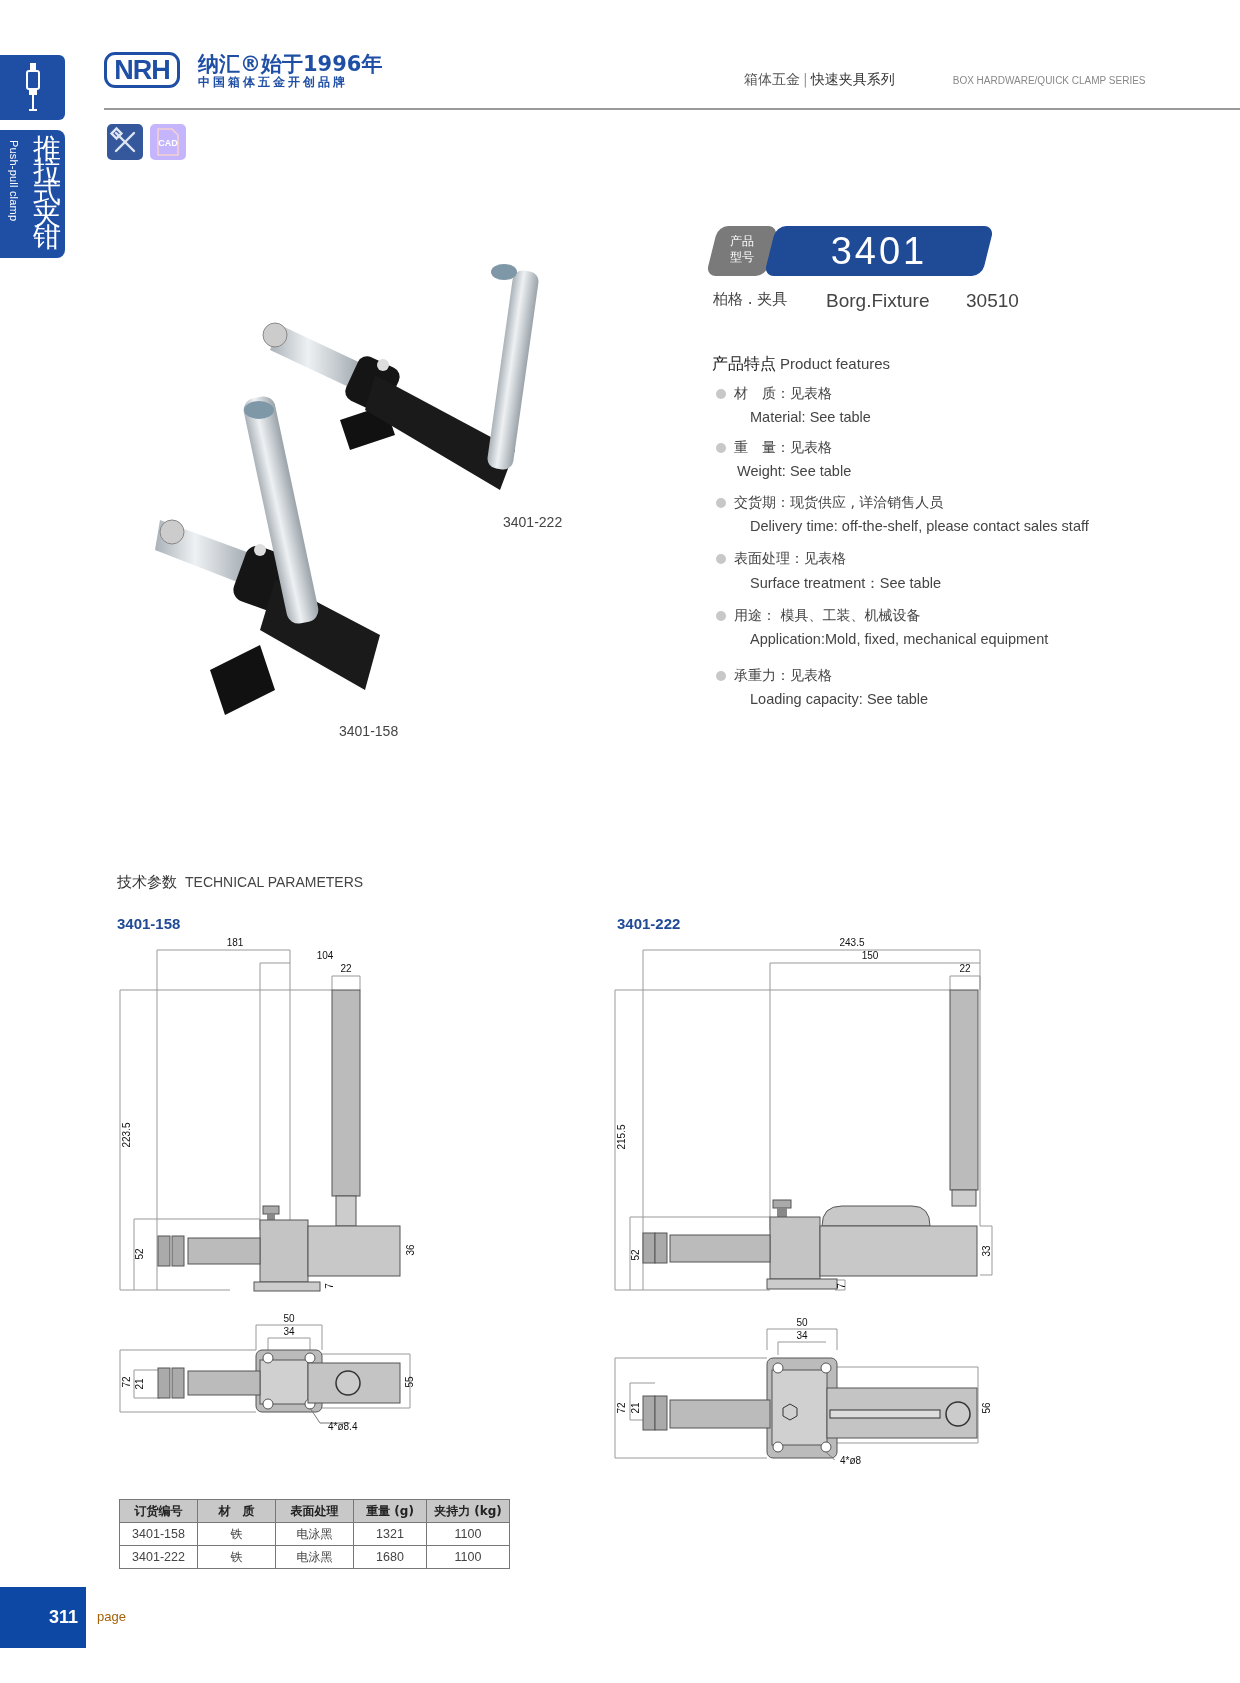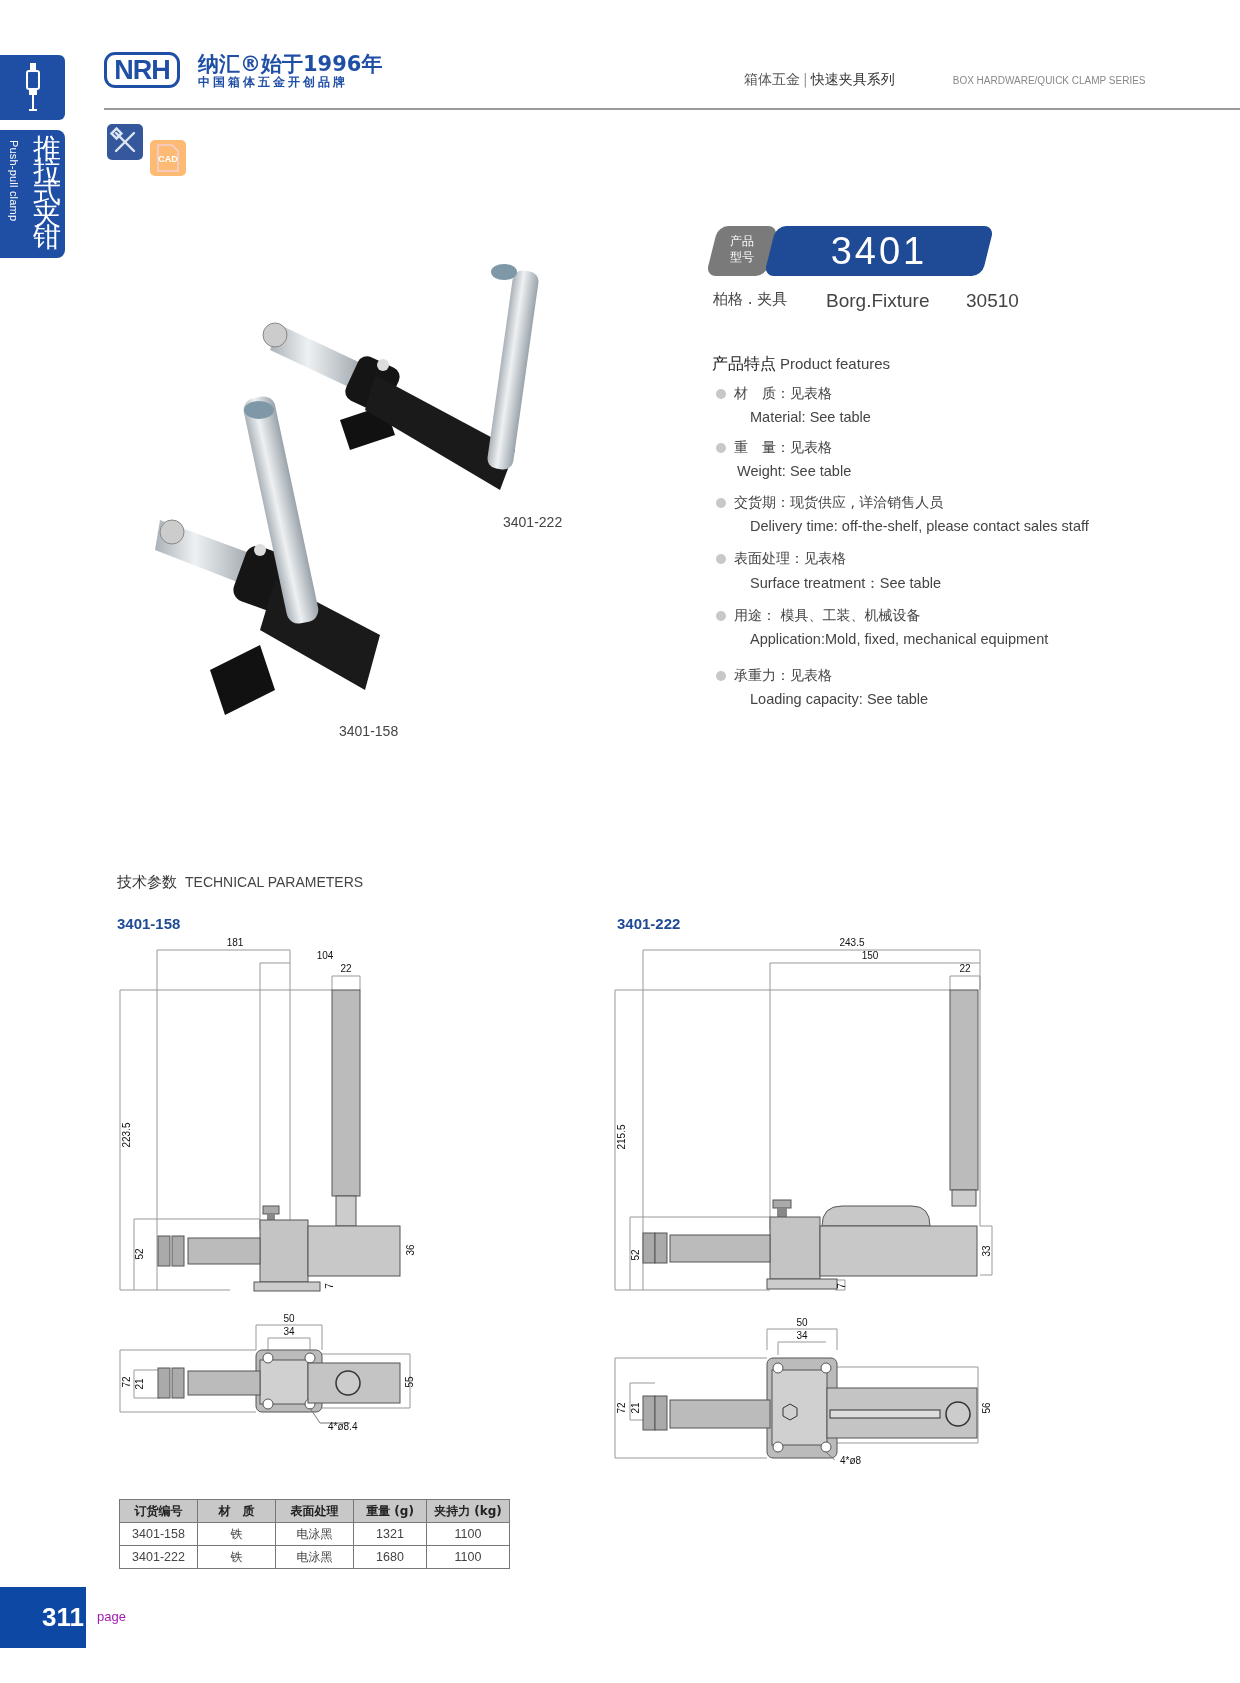--- a/index.html
+++ b/index.html
@@ -16,21 +16,21 @@
               color:#1f4fa5; font-weight:bold; font-size:27px; line-height:30px; text-align:center; letter-spacing:-1px; }
   .logo-cn1 { left:198px; top:50px; font-size:21px; font-weight:bold; color:#1f4fa5; font-family:"DejaVu Sans", sans-serif; }
   .logo-cn2 { left:198px; top:74px; font-size:12px; font-weight:bold; color:#1f4fa5; letter-spacing:3px; font-family:"DejaVu Sans", sans-serif; }
   .header-line { left:104px; top:108px; width:1136px; height:2px; background:#9a9a9a; }
   .header-right { left:744px; top:71px; font-size:14px; color:#555; font-family:"DejaVu Sans", sans-serif; }
   .header-right .sep { color:#999; margin:0 3px; }
   .header-right .series { color:#333; }
   .header-right .en { font-size:10px; color:#888; margin-left:10px; font-family:"Liberation Sans", sans-serif;padding-left:48px; }
   .icon-btn { top:124px; width:36px; height:36px; border-radius:5px; }
   .icon-tools { left:107px; background:#35579b; }
-  .icon-cad { left:150px; background:#fdba74;margin-top:16px; }
+  .icon-cad { left:150px; background:#c4b5fd; }
   
   .badge-grey { left:712px; top:226px; width:60px; height:50px; background:#7a7a7a; border-radius:10px;
                 transform:skewX(-14deg); }
   .badge-grey-txt { left:722px; top:233px; width:40px; color:#fff; font-size:12px; line-height:16px; text-align:center; font-family:"DejaVu Sans", sans-serif; }
   .badge-blue { left:770px; top:226px; width:218px; height:50px; background:#1f4a96; border-radius:10px; transform:skewX(-14deg); }
   .badge-blue-txt { left:770px; top:226px; width:218px; height:50px; color:#fff; font-size:38px; line-height:50px; text-align:center; letter-spacing:3px; }
   .subtitle { top:290px; font-size:19px; color:#444; }
   
   .feat-title { left:712px; top:354px; font-size:16px; color:#222; font-family:"DejaVu Sans", sans-serif; }
   .feat-title .en { font-size:15px; color:#444; font-family:"Liberation Sans", sans-serif; margin-left:4px; }
@@ -43,23 +43,23 @@
   
   .tech-title { left:117px; top:873px; font-size:15px; color:#333; font-family:"DejaVu Sans", sans-serif; }
   .tech-title .en { font-family:"Liberation Sans", sans-serif; font-size:14px; color:#444; margin-left:8px; }
   .model-label { font-size:15px; font-weight:bold; color:#1f4a96; }
   svg text { font-family:"Liberation Sans", sans-serif; font-size:10px; fill:#111; }
   
   table.spec { left:119px; top:1499px; border-collapse:collapse; font-size:12.5px; color:#444; }
   table.spec th, table.spec td { border:1px solid #777; text-align:center; height:22px; padding:0; }
   table.spec th { background:#c8c8c8; font-weight:bold; color:#222; font-family:"DejaVu Sans", sans-serif; font-size:12px; }
   table.spec td.cn { font-family:"DejaVu Sans", sans-serif; font-size:12px; }
-  .page-box { left:0; top:1587px; width:86px; height:61px; background:#0e48a5; color:#fff; font-weight:bold; font-size:26px;
-              text-align:right; box-sizing:border-box; padding-right:2px; line-height:61px; }
-  .page-word { left:97px; top:1609px; font-size:13px; color:#a21caf; }
+  .page-box { left:0; top:1587px; width:86px; height:61px; background:#0e48a5; color:#fff; font-weight:bold; font-size:18px;
+              text-align:right; box-sizing:border-box; padding-right:8px; line-height:61px; }
+  .page-word { left:97px; top:1609px; font-size:13px; color:#a16207; }
 </style>
 </head>
 <body>
 
 <div class="abs side-tab-top">
   <svg width="65" height="65">
     <rect x="30" y="8" width="6" height="8" fill="#fff"></rect>
     <rect x="27" y="16" width="12" height="18" rx="2" fill="none" stroke="#fff" stroke-width="2"></rect>
     <rect x="29" y="34" width="8" height="6" fill="#fff"></rect>
     <rect x="32" y="40" width="2" height="14" fill="#fff"></rect>

